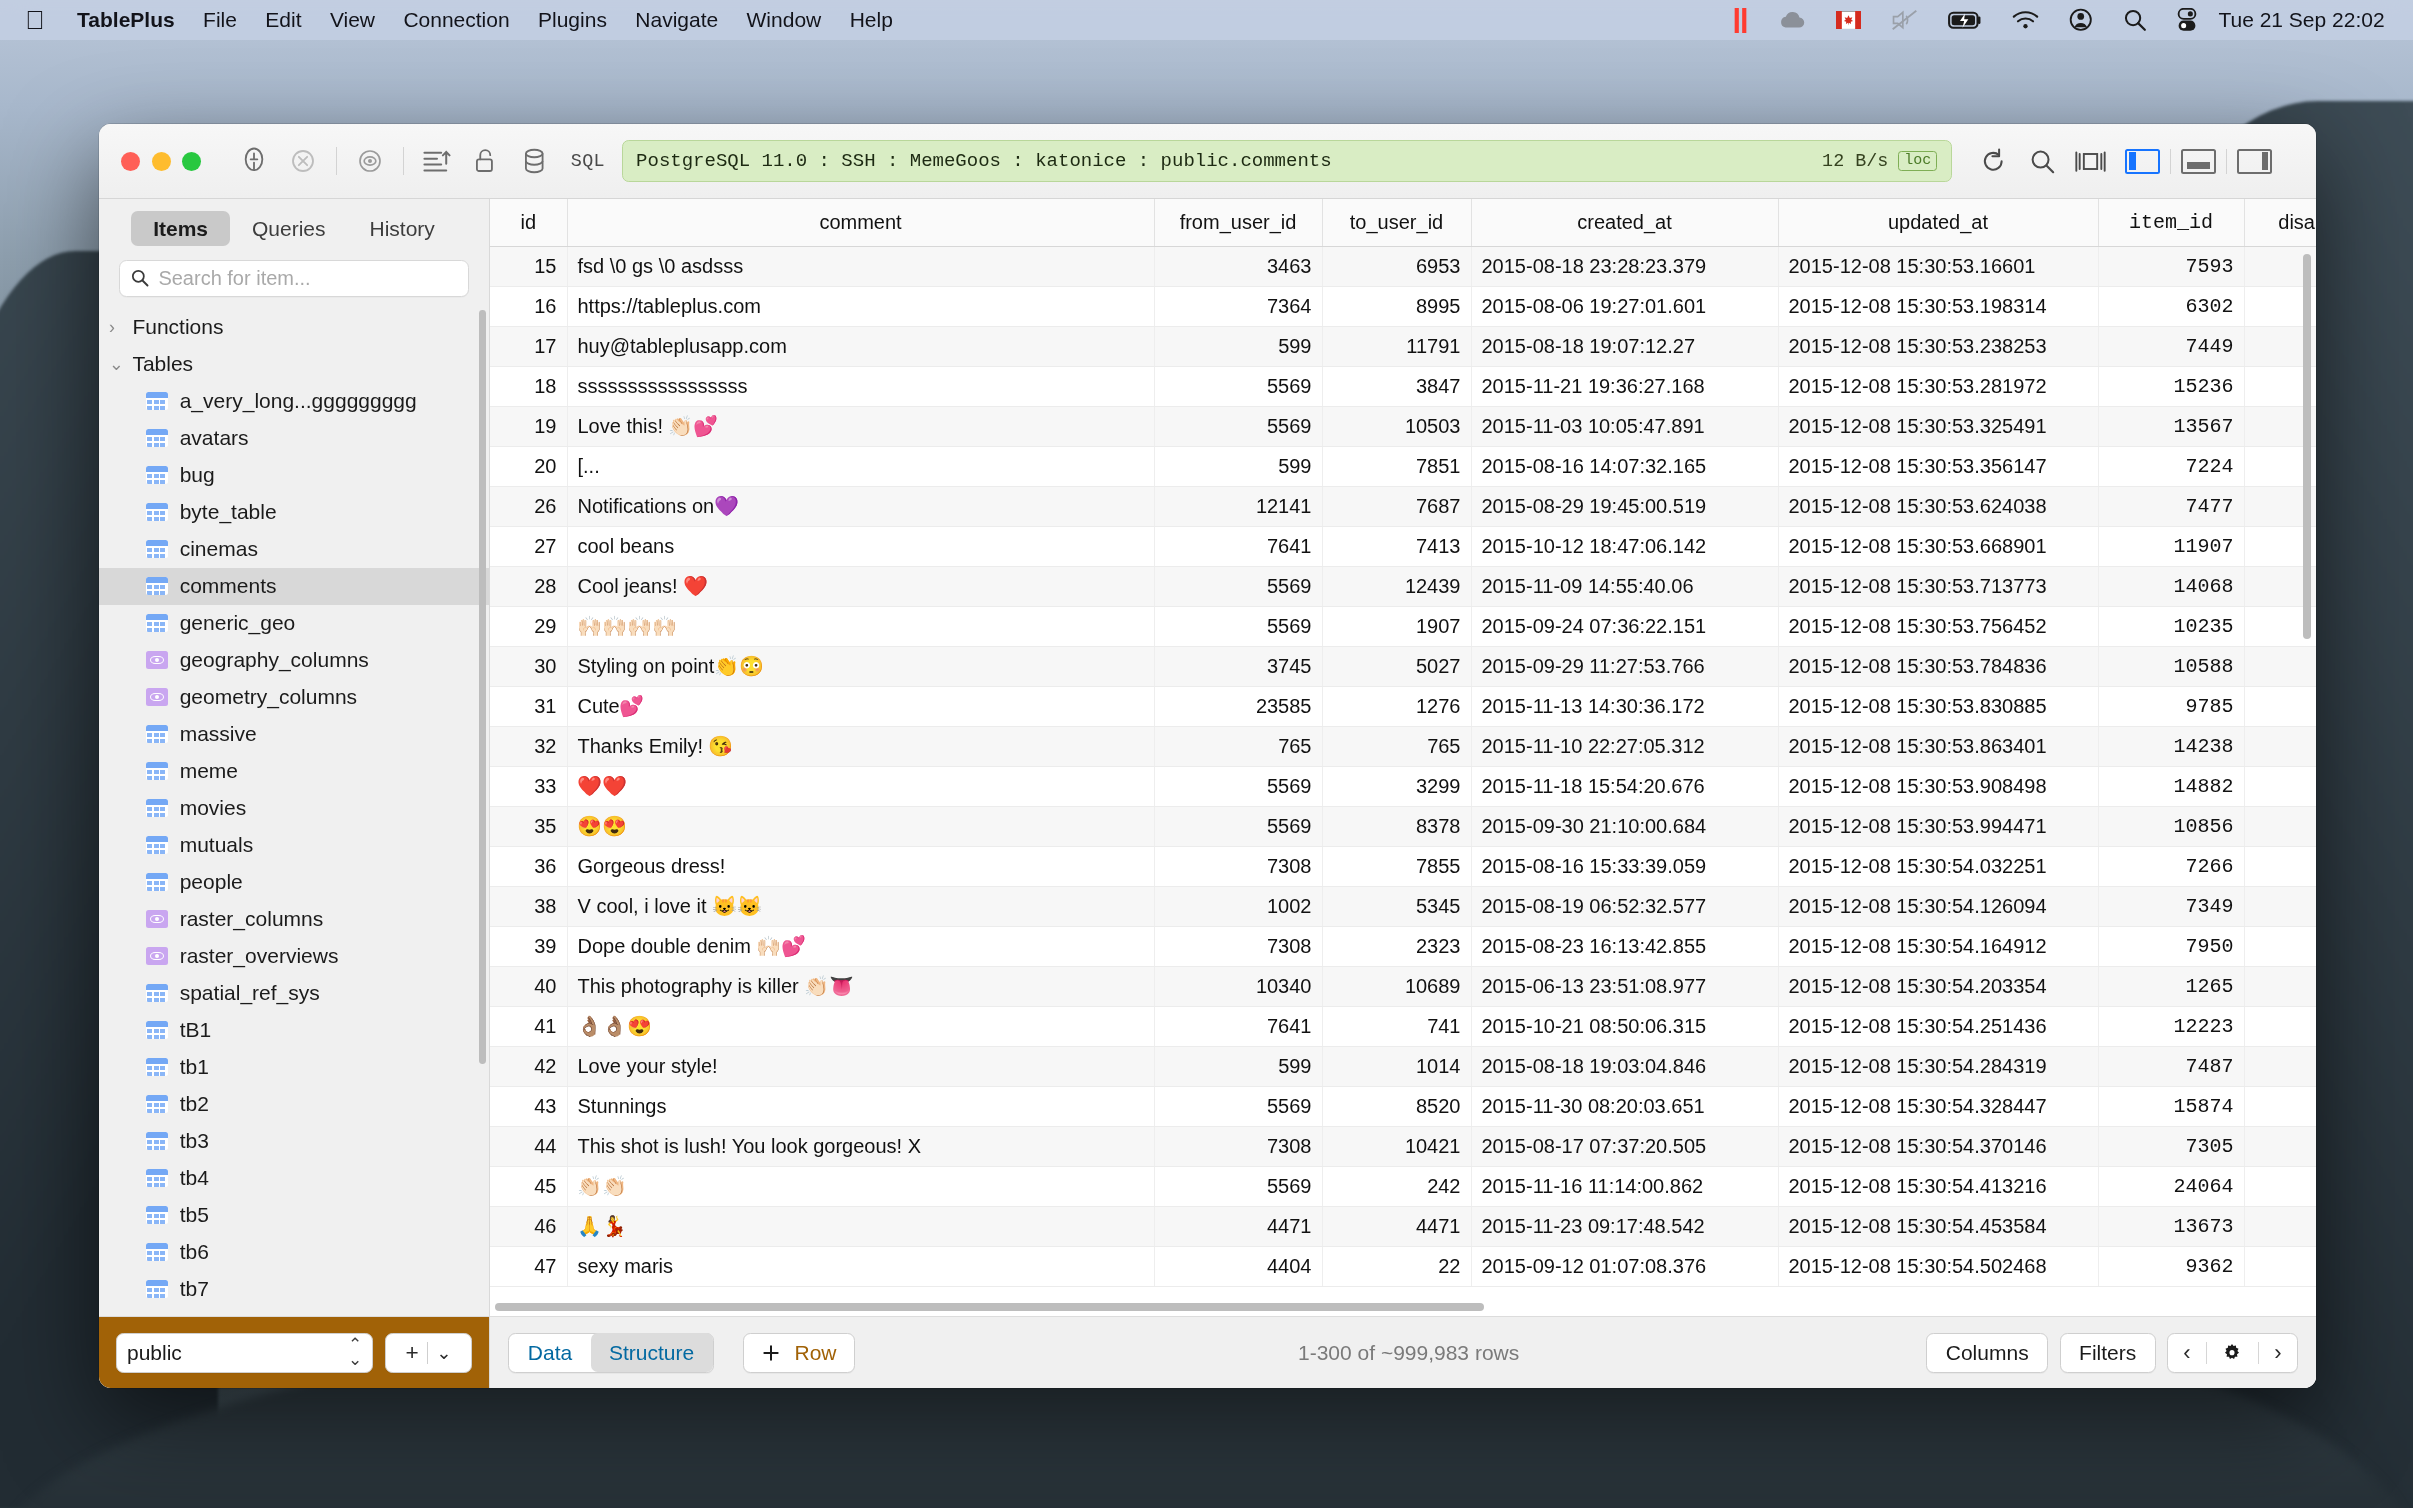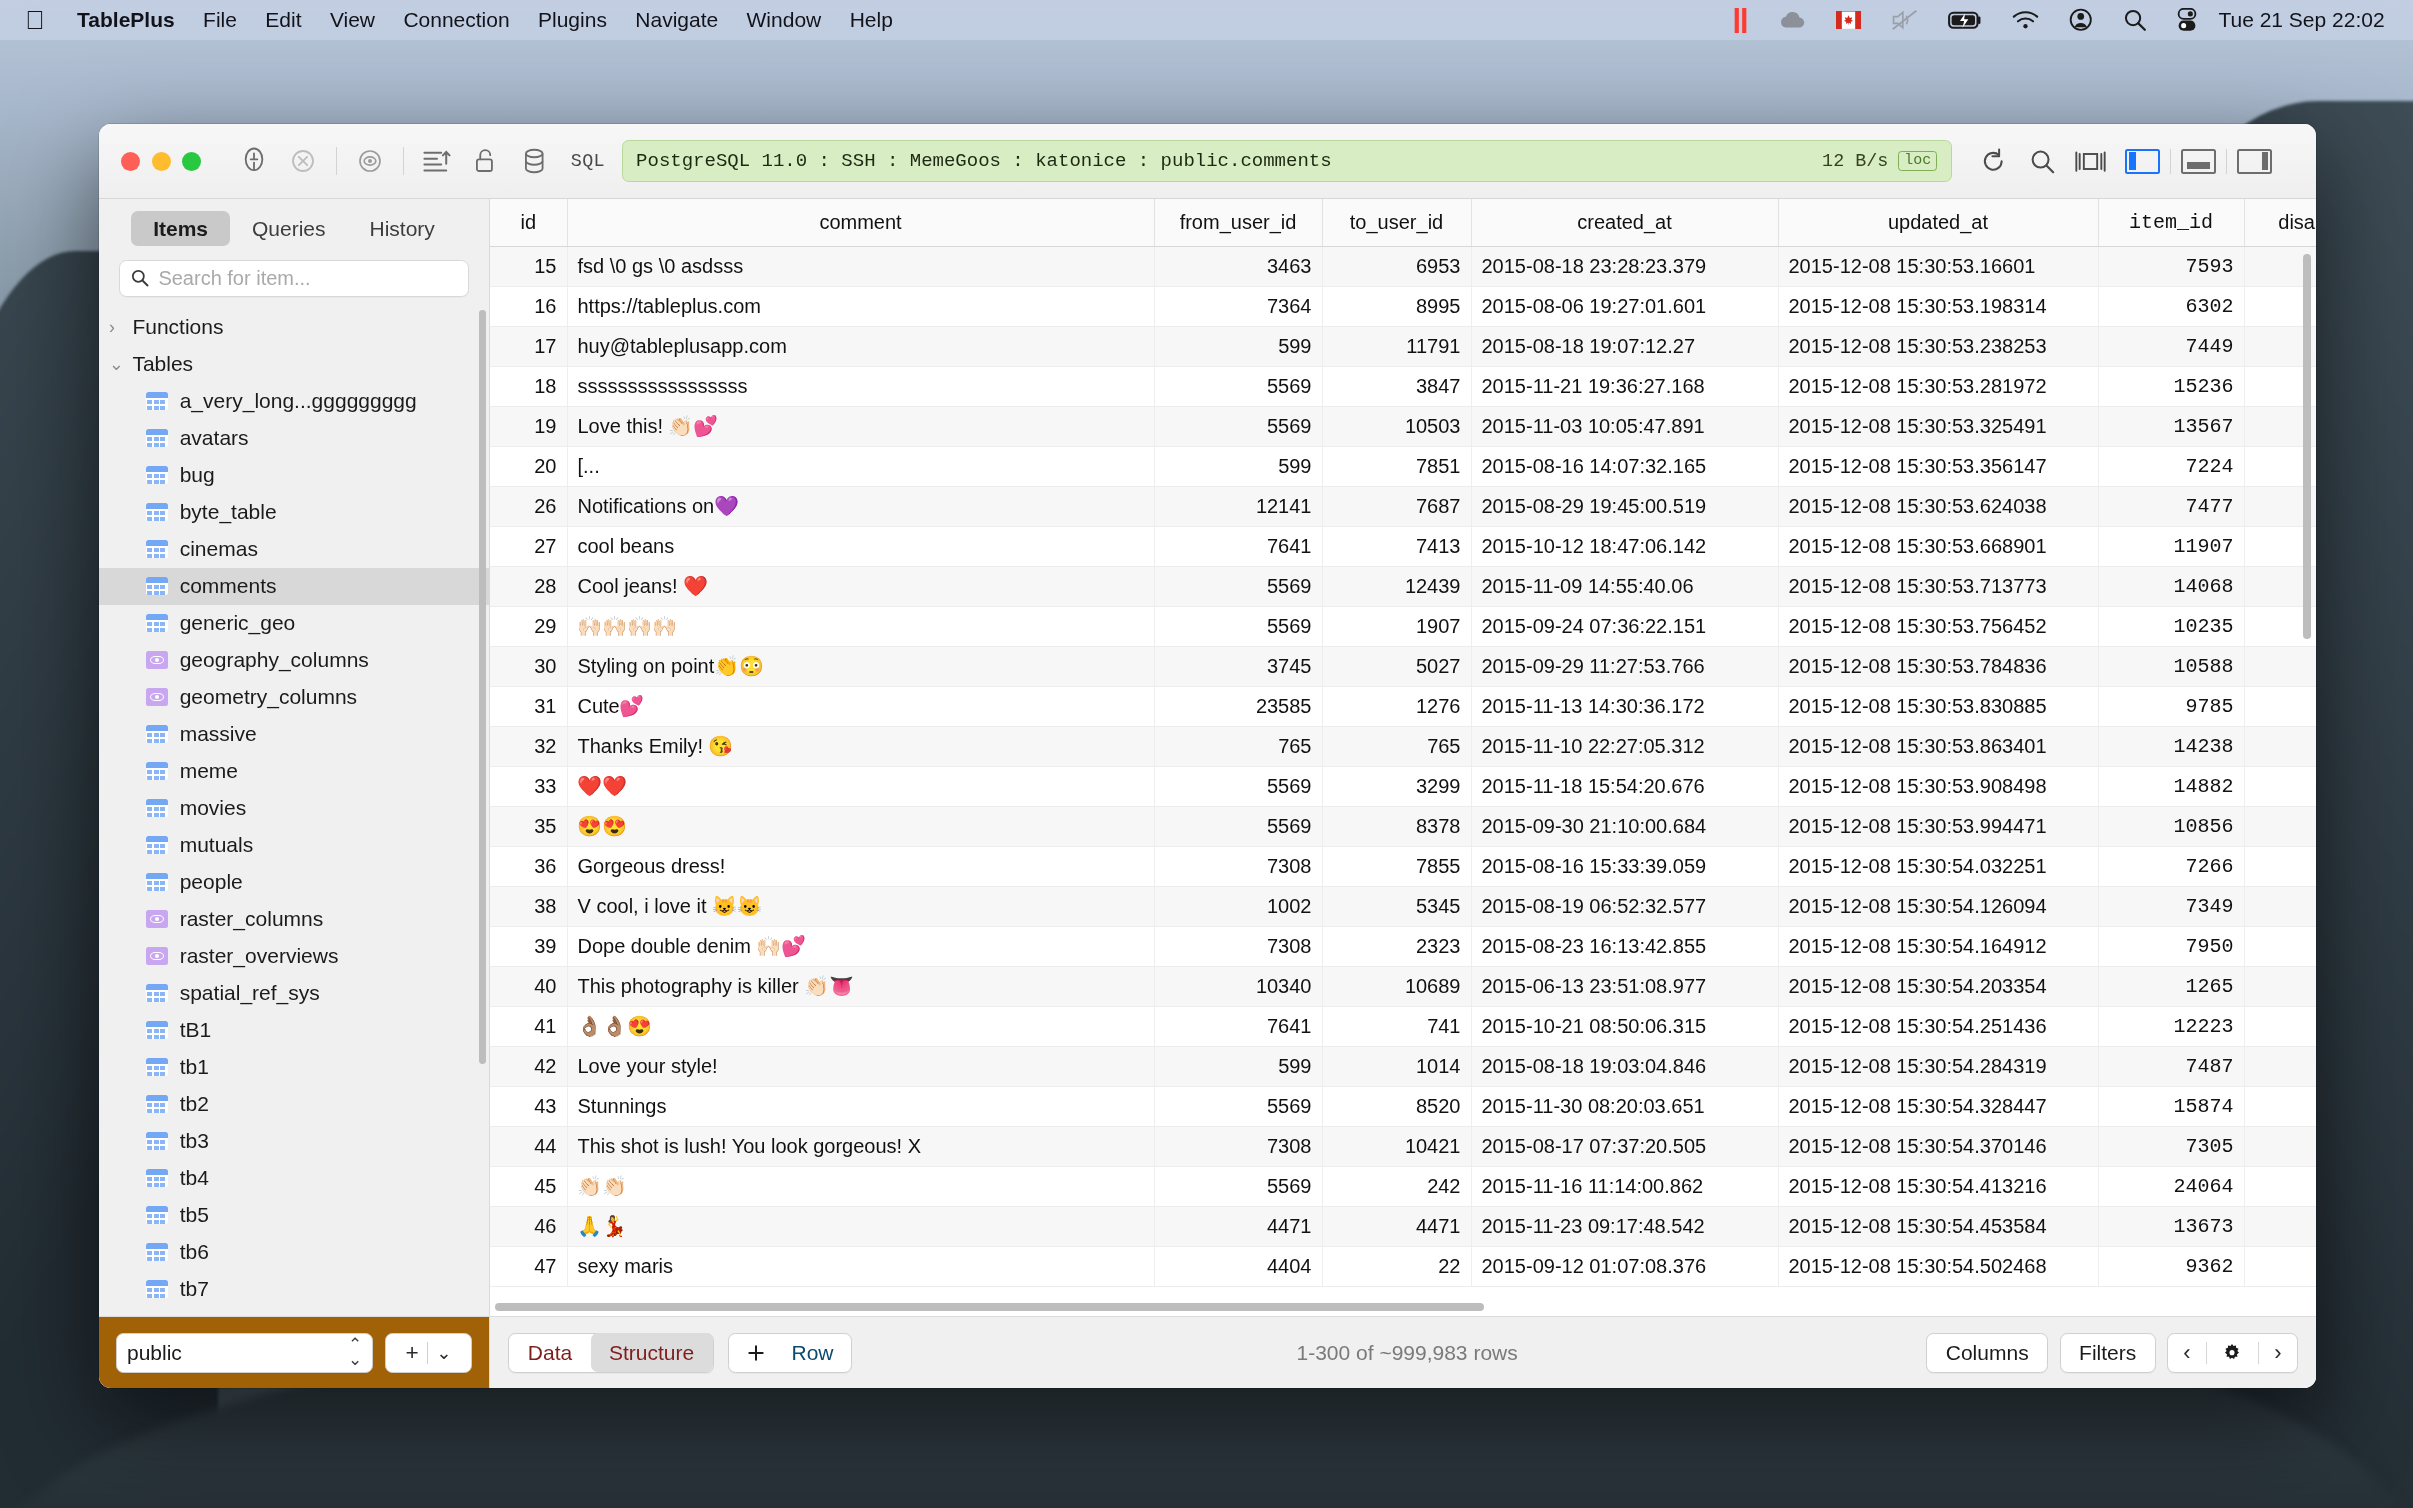--- a/index.html
+++ b/index.html
@@ -196,23 +196,23 @@
   #hscroll { position: absolute; left: 5px; bottom: 5px; width: 989px; height: 8.4px; background: #bdbdbd; border-radius: 4.2px; }
 
   #mainfoot {
     height: 72px; flex: 0 0 72px; background: #f0f0f0; border-top: 0.8px solid #dcdcdc;
     display: flex; align-items: center; padding: 0 18.4px; gap: 0;
   }
   .pill {
     height: 40px; background: #fff; border: 0.8px solid #cfcfcf; border-radius: 7.5px;
     display: flex; align-items: center; box-shadow: 0 0.8px 0.8px rgba(0,0,0,.04);
   }
-  .segpair .s { padding: 0 18.4px; height: 39px; display: flex; align-items: center; font-size: 21px; color: #7f1d1d; border-radius: 6.7px; }
+  .segpair .s { padding: 0 18.4px; height: 39px; display: flex; align-items: center; font-size: 21px; color: #0369a1; border-radius: 6.7px; }
   .segpair .s.on { background: #dcdcdc; }
-  #rowbtn { padding: 0 17px; font-size: 21px; color: #0c4a6e; gap: 26px; margin-left: 14px; }
+  #rowbtn { padding: 0 17px; font-size: 21px; color: #a16207; gap: 14px; margin-left: 29px; }
   #rowcount { flex: 1; text-align: center; font-size: 21px; color: #7a7a7a; margin-left: 48px; }
   .fbtn { padding: 0 18.4px; font-size: 21px; color: #1b1b1b; margin-left: 11.7px; }
   #navgrp { margin-left: 11.7px; }
   #navgrp .n { padding: 0 15px; font-size: 22px; color: #2a2a2a; display:flex; align-items:center; height: 39px; }
   #navgrp .bar { width: 0.8px; height: 22px; background: #d6d6d6; }
   svg { display: block; }
 </style>
 </head>
 <body>
 

